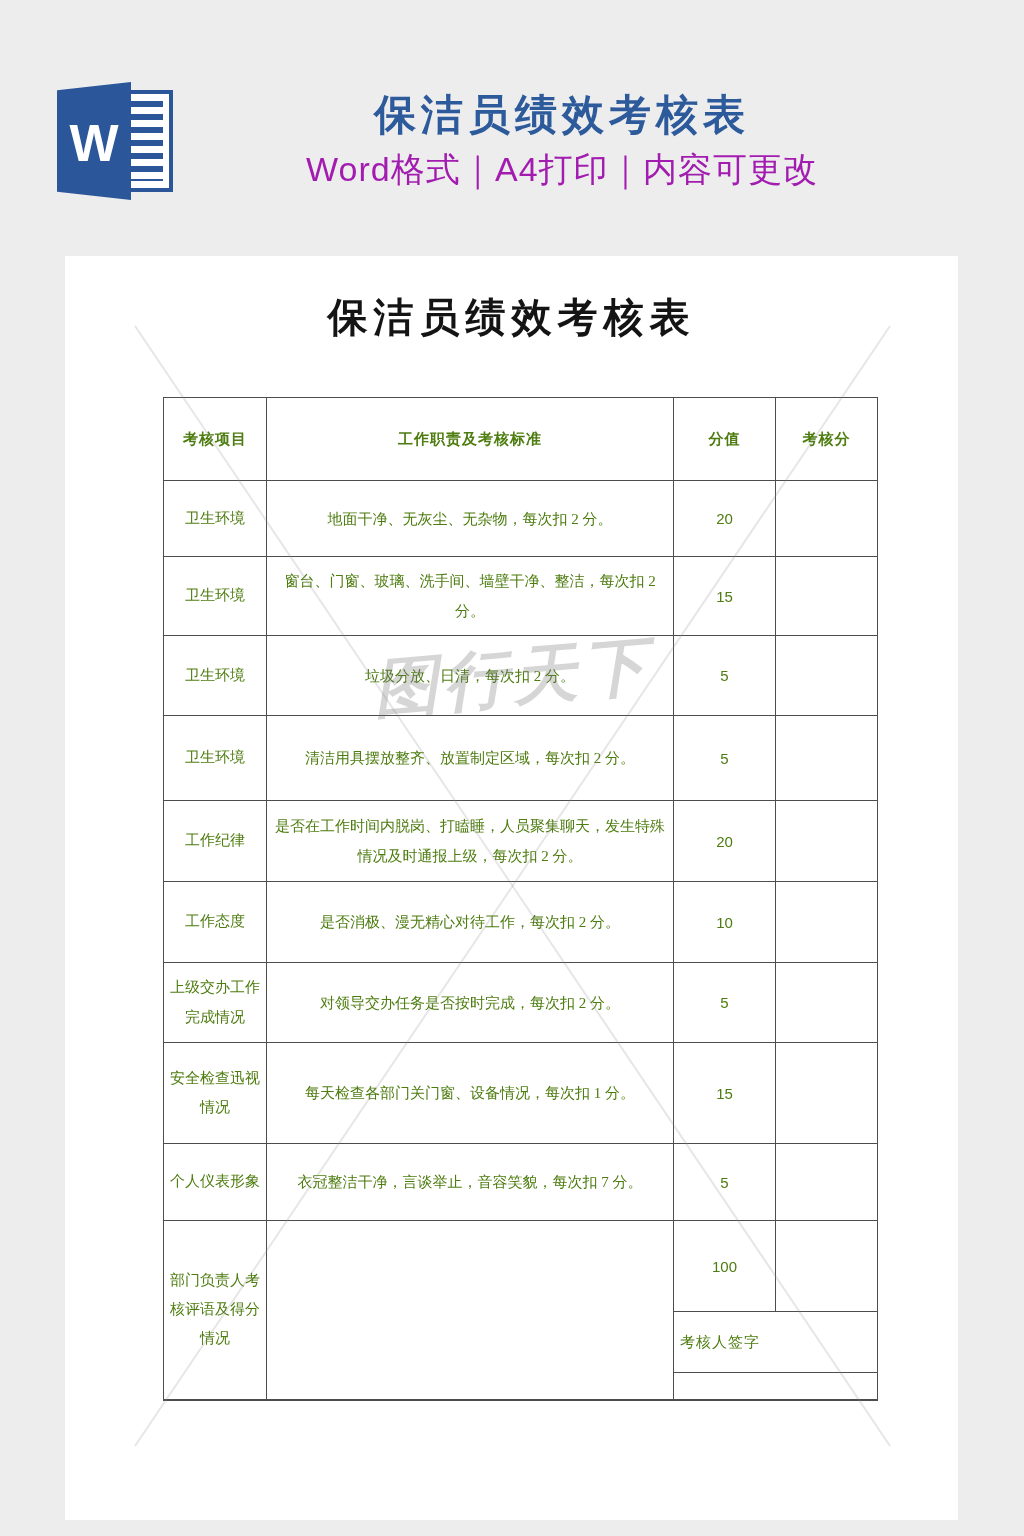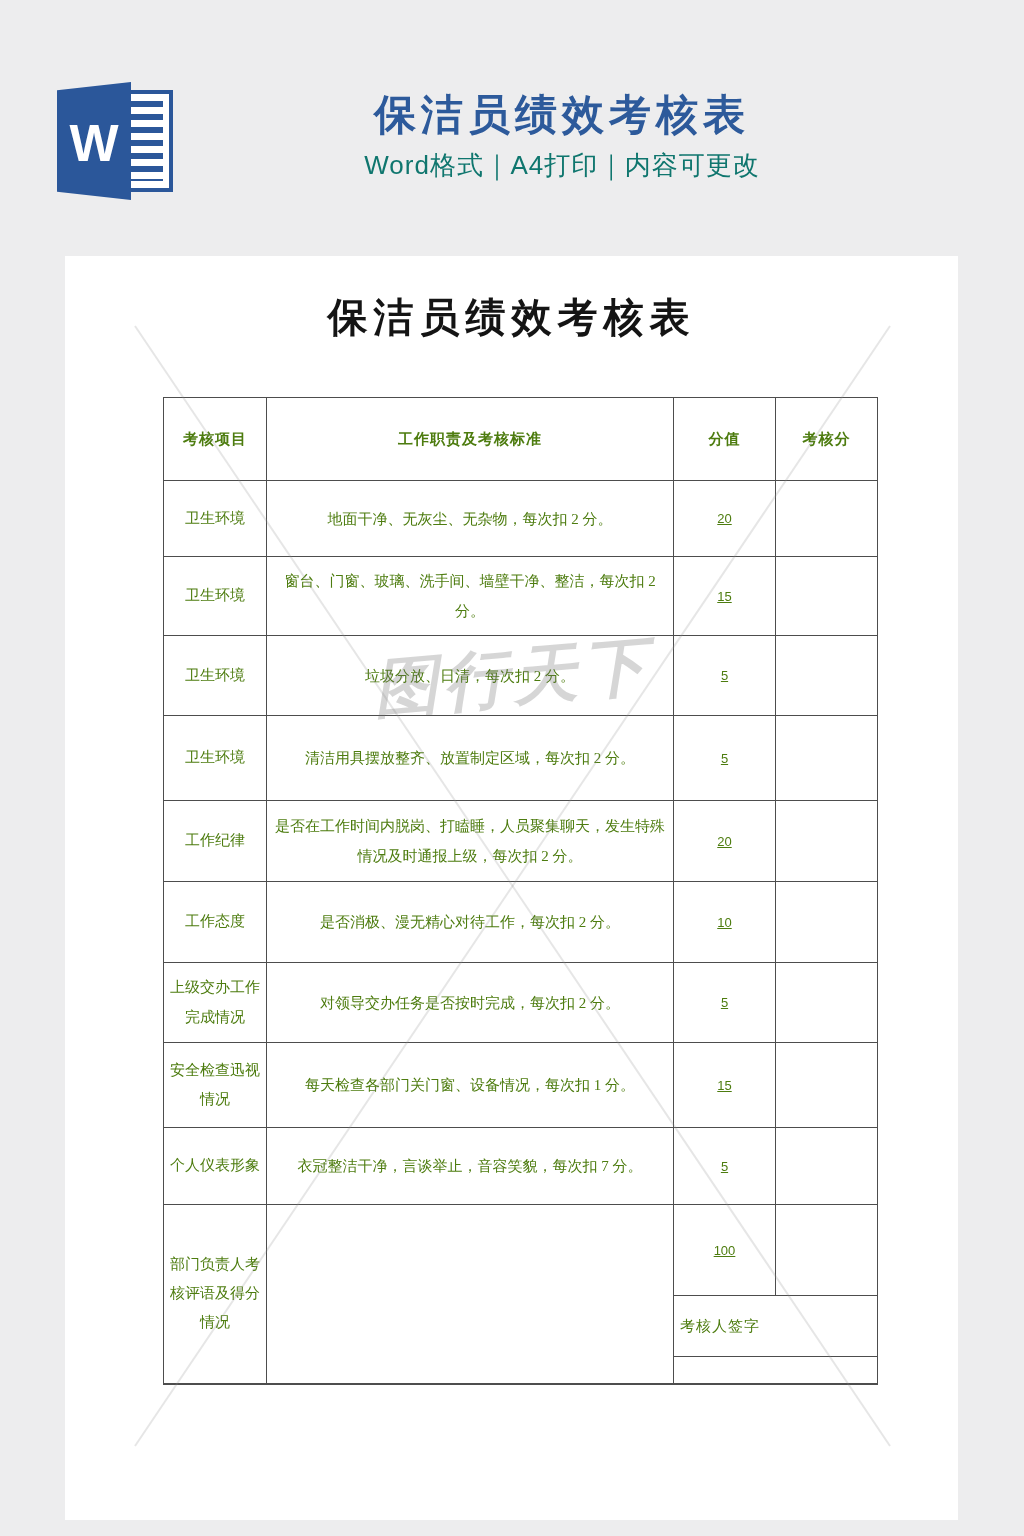--- a/index.html
+++ b/index.html
@@ -30,21 +30,21 @@
   }
   .word-icon .panel span{
     color:#ffffff;font-size:52px;font-weight:bold;
     font-family:"Liberation Sans",sans-serif;margin-top:4px;
   }
   .banner-text{position:absolute;left:100px;right:0;top:94px;text-align:center;}
   .banner-title{
     font-size:42px;font-weight:bold;color:#2d5a9b;letter-spacing:5px;line-height:1;
   }
   .banner-subtitle{
-    margin-top:16px;font-size:26px;color:#0f766e;letter-spacing:1px;line-height:1;
+    margin-top:16px;font-size:34px;color:#a21caf;letter-spacing:1px;line-height:1;
   }
 
   
   .doc-page{
     position:absolute;left:65px;top:256px;width:893px;height:1264px;
     background:#ffffff;
   }
   .doc-title{
     position:absolute;left:0;right:0;top:42px;text-align:center;
     font-family:"Liberation Serif",serif;font-weight:bold;color:#141414;
@@ -59,21 +59,21 @@
   }
   table.assess th,table.assess td{
     border:1px solid #4d4d4d;padding:2px 6px;vertical-align:middle;
     overflow:hidden;
   }
   table.assess{border:1px solid #4d4d4d;border-bottom-width:2px;}
   th.hdr{font-weight:bold;text-align:center;font-size:15px;letter-spacing:1px;}
   td.item-cell{text-align:center;padding:2px 13px;line-height:1.95;}
   td.std-cell{text-align:center;padding:4px 12px;line-height:2.0;}
   td.score-cell{
-    text-align:center;font-family:"Liberation Sans",sans-serif;font-size:13px;text-decoration:underline;
+    text-align:center;font-family:"Liberation Sans",sans-serif;font-size:15px;
   }
   td.assessed-cell{}
   td.sign-cell{text-align:left;letter-spacing:1px;}
 
   
   .x-lines{position:absolute;left:0;top:0;pointer-events:none;}
   .cn-watermark{
     position:absolute;left:308px;top:378px;
     font-family:"Liberation Serif",serif;font-style:italic;font-weight:bold;
     font-size:64px;letter-spacing:6px;color:#6f6f6f;opacity:0.28;
@@ -150,21 +150,21 @@
       <td class="std-cell">是否消极、漫无精心对待工作，每次扣 2 分。</td>
       <td class="score-cell">10</td>
       <td class="assessed-cell"></td>
     </tr>
     <tr style="height:80px">
       <td class="item-cell">上级交办工作完成情况</td>
       <td class="std-cell">对领导交办任务是否按时完成，每次扣 2 分。</td>
       <td class="score-cell">5</td>
       <td class="assessed-cell"></td>
     </tr>
-    <tr style="height:85px">
+    <tr style="height:101px">
       <td class="item-cell">安全检查迅视情况</td>
       <td class="std-cell">每天检查各部门关门窗、设备情况，每次扣 1 分。</td>
       <td class="score-cell">15</td>
       <td class="assessed-cell"></td>
     </tr>
     <tr style="height:77px">
       <td class="item-cell">个人仪表形象</td>
       <td class="std-cell">衣冠整洁干净，言谈举止，音容笑貌，每次扣 7 分。</td>
       <td class="score-cell">5</td>
       <td class="assessed-cell"></td>

